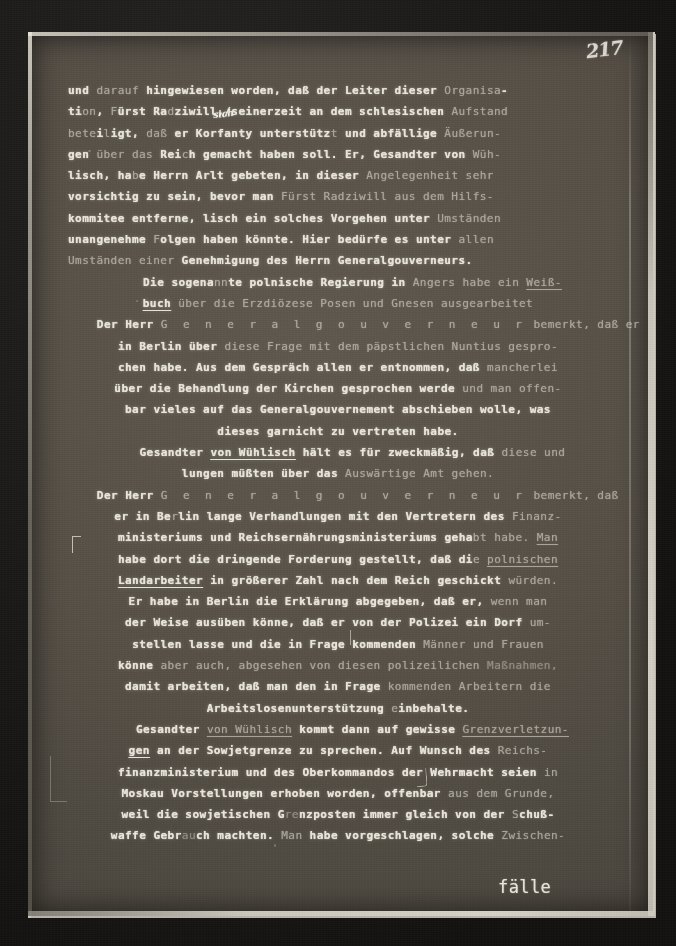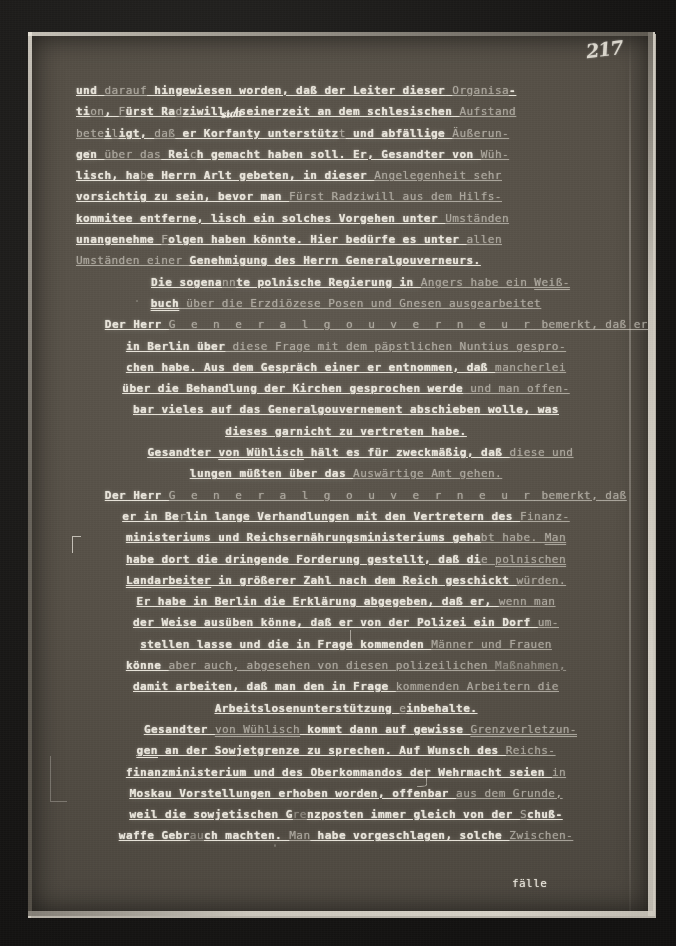--- a/index.html
+++ b/index.html
@@ -107,33 +107,32 @@
     color: #e8e4da;
     letter-spacing: -1px;
     transform: rotate(-7deg);
     text-shadow: 0 0 2px rgba(255,255,255,.45);
     opacity: .92;
   }
 
   
   #typescript {
     position: absolute;
-    left: 48px;
+    left: 40px;
     top: 48px;
     width: 540px;
     z-index: 10;
     font-family: "DejaVu Sans Mono", "Liberation Mono", monospace;
     font-size: 11.1px;
     line-height: 21.3px;
     color: #e9e5db;
     letter-spacing: .42px;
     text-shadow:
       0 0 1px rgba(240,236,228,.55),
       0 0 3px rgba(220,216,206,.22);
-    text-decoration: underline;
   }
 
   .para { margin: 0; }
   .para + .para { margin-top: 0px; text-align: center; }
   .indent { display: inline-block; width: 2.6em; }
 
   .ln { display: block; white-space: pre; }
 
   
   .fade   { opacity: .58; }
@@ -217,25 +216,25 @@
   .speck {
     position: absolute;
     background: rgba(230,226,216,.30);
     border-radius: 50%;
     z-index: 11;
   }
 
   
   #trailing-word {
     position: absolute;
-    left: 484px;
+    left: 470px;
     top: 845px;
     z-index: 10;
     font-family: "DejaVu Sans Mono", "Liberation Mono", monospace;
-    font-size: 11px;
+    font-size: 17px;
     letter-spacing: .42px;
     color: #e9e5db;
     text-shadow: 0 0 1px rgba(240,236,228,.55), 0 0 3px rgba(220,216,206,.22);
   }
 </style>
 </head>
 <body>
 
 <div id="scan-frame">
 
@@ -274,21 +273,21 @@
       </p>
 
       <p class="para">
         <span class="ln"><span class="indent"></span><span class="strong">Die sogena</span><span class="fade">nn</span><span class="strong">te polnische Regierung in </span><span class="fade">Angers habe ein </span><span class="uline fade">Weiß-</span></span>
         <span class="ln"><span class="uline strong">buch</span><span class="fade"> über die Erzdiözese Posen und Gnesen ausgearbeitet</span></span>
       </p>
 
       <p class="para">
         <span class="ln"><span class="indent"></span><span class="strong">Der Herr </span><span class="spaced fade">G e n e r a l g o u v e r n e u r</span><span class="fade"> bemerkt, daß er</span></span>
         <span class="ln"><span class="strong">in Berlin über</span><span class="fade"> diese Frage mit dem päpstlichen Nuntius gespro-</span></span>
-        <span class="ln"><span class="strong">chen habe. Aus dem Gespräch einer er entnommen, daß </span><span class="fade">mancherlei</span></span>
+        <span class="ln"><span class="strong">chen habe. Aus dem Gespräch allen er entnommen, daß </span><span class="fade">mancherlei</span></span>
         <span class="ln"><span class="strong">über die Behandlung der Kirchen gesprochen werde</span><span class="fade"> und man offen-</span></span>
         <span class="ln"><span class="strong">bar vieles auf das Generalgouvernement abschieben wolle, was</span></span>
         <span class="ln"><span class="strong">dieses garnicht zu vertreten habe.</span></span>
       </p>
 
       <p class="para">
         <span class="ln"><span class="indent"></span><span class="strong">Gesandter </span><span class="uline strong">von Wühlisch</span><span class="strong"> hält es für zweckmäßig, daß </span><span class="fade">diese und</span></span>
         <span class="ln"><span class="strong">lungen müßten über das </span><span class="fade">Auswärtige Amt gehen.</span></span>
       </p>
 

